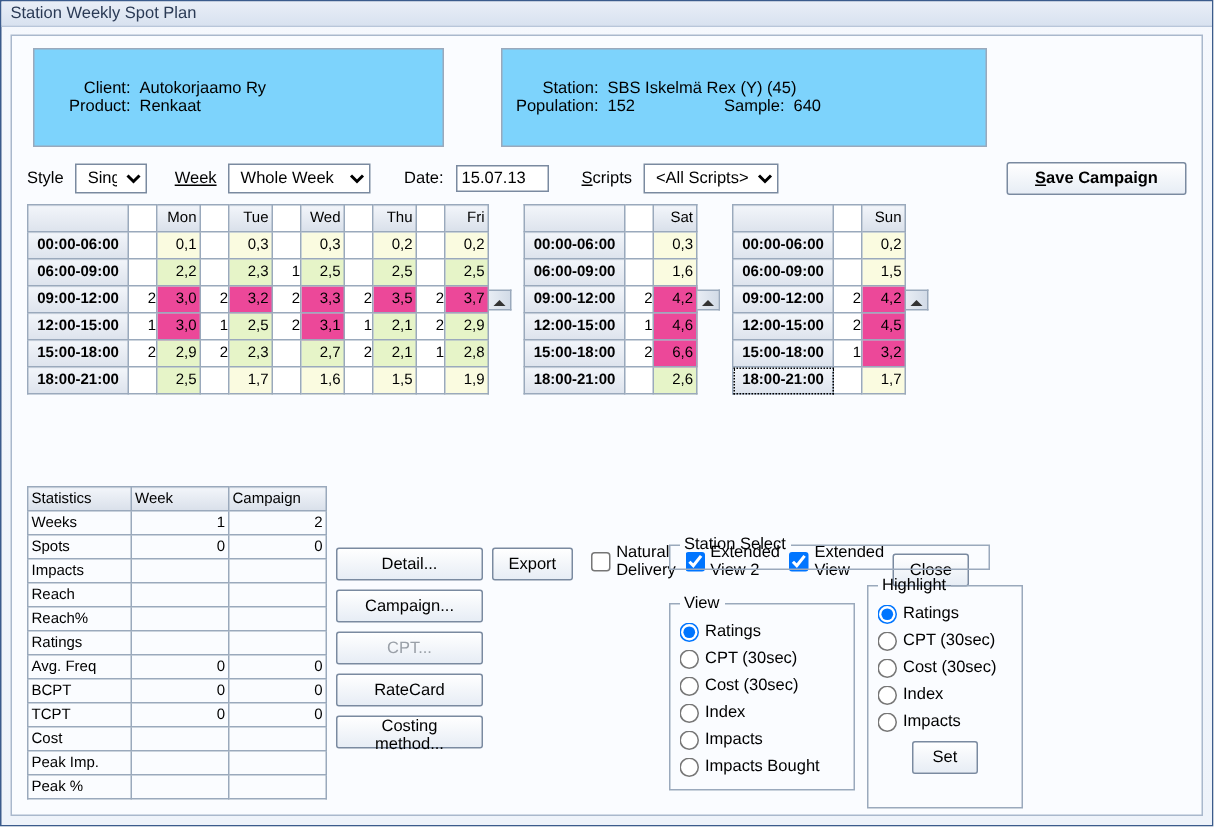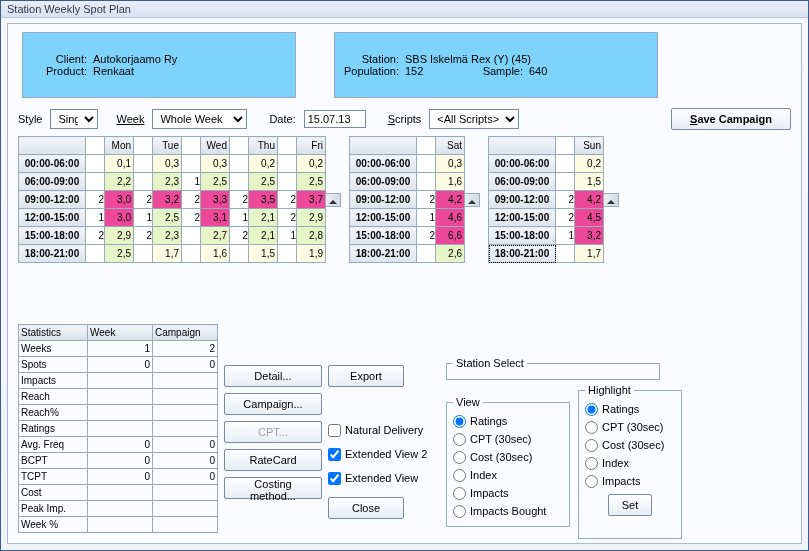--- a/index.html
+++ b/index.html
@@ -334,38 +334,38 @@
               <td class="name">Cost</td>
               <td></td>
               <td></td>
             </tr>
         <tr>
               <td class="name">Peak Imp.</td>
               <td></td>
               <td></td>
             </tr>
         <tr>
-              <td class="name">Week %</td>
+              <td class="name">Peak %</td>
               <td></td>
               <td></td>
             </tr>
       </tbody>
         </table>
 
       <div style="flex:1;display:flex;gap:6px;margin-top:56px">
         <div style="display:flex;flex-direction:column;gap:6px;width:98px">
           <button class="btn">Detail...</button>
           <button class="btn">Campaign...</button>
           <button class="btn" disabled="">CPT...</button>
           <button class="btn">RateCard</button>
           <button class="btn">Costing method...</button>
         </div>
 
 
-        <div style="display:flex;flex-direction:column;gap:6px;width:110px">
+        <div style="display:flex;flex-direction:row;gap:6px;width:110px">
           <button class="btn" style="width:76px">Export</button>
           <div style="height:22px"></div>
           <label class="chk">
               <input type="checkbox" style="">
               <span>Natural Delivery</span>
             </label>
           <label class="chk">
               <input type="checkbox" checked="" style="">
               <span>Extended View 2</span>
             </label>

